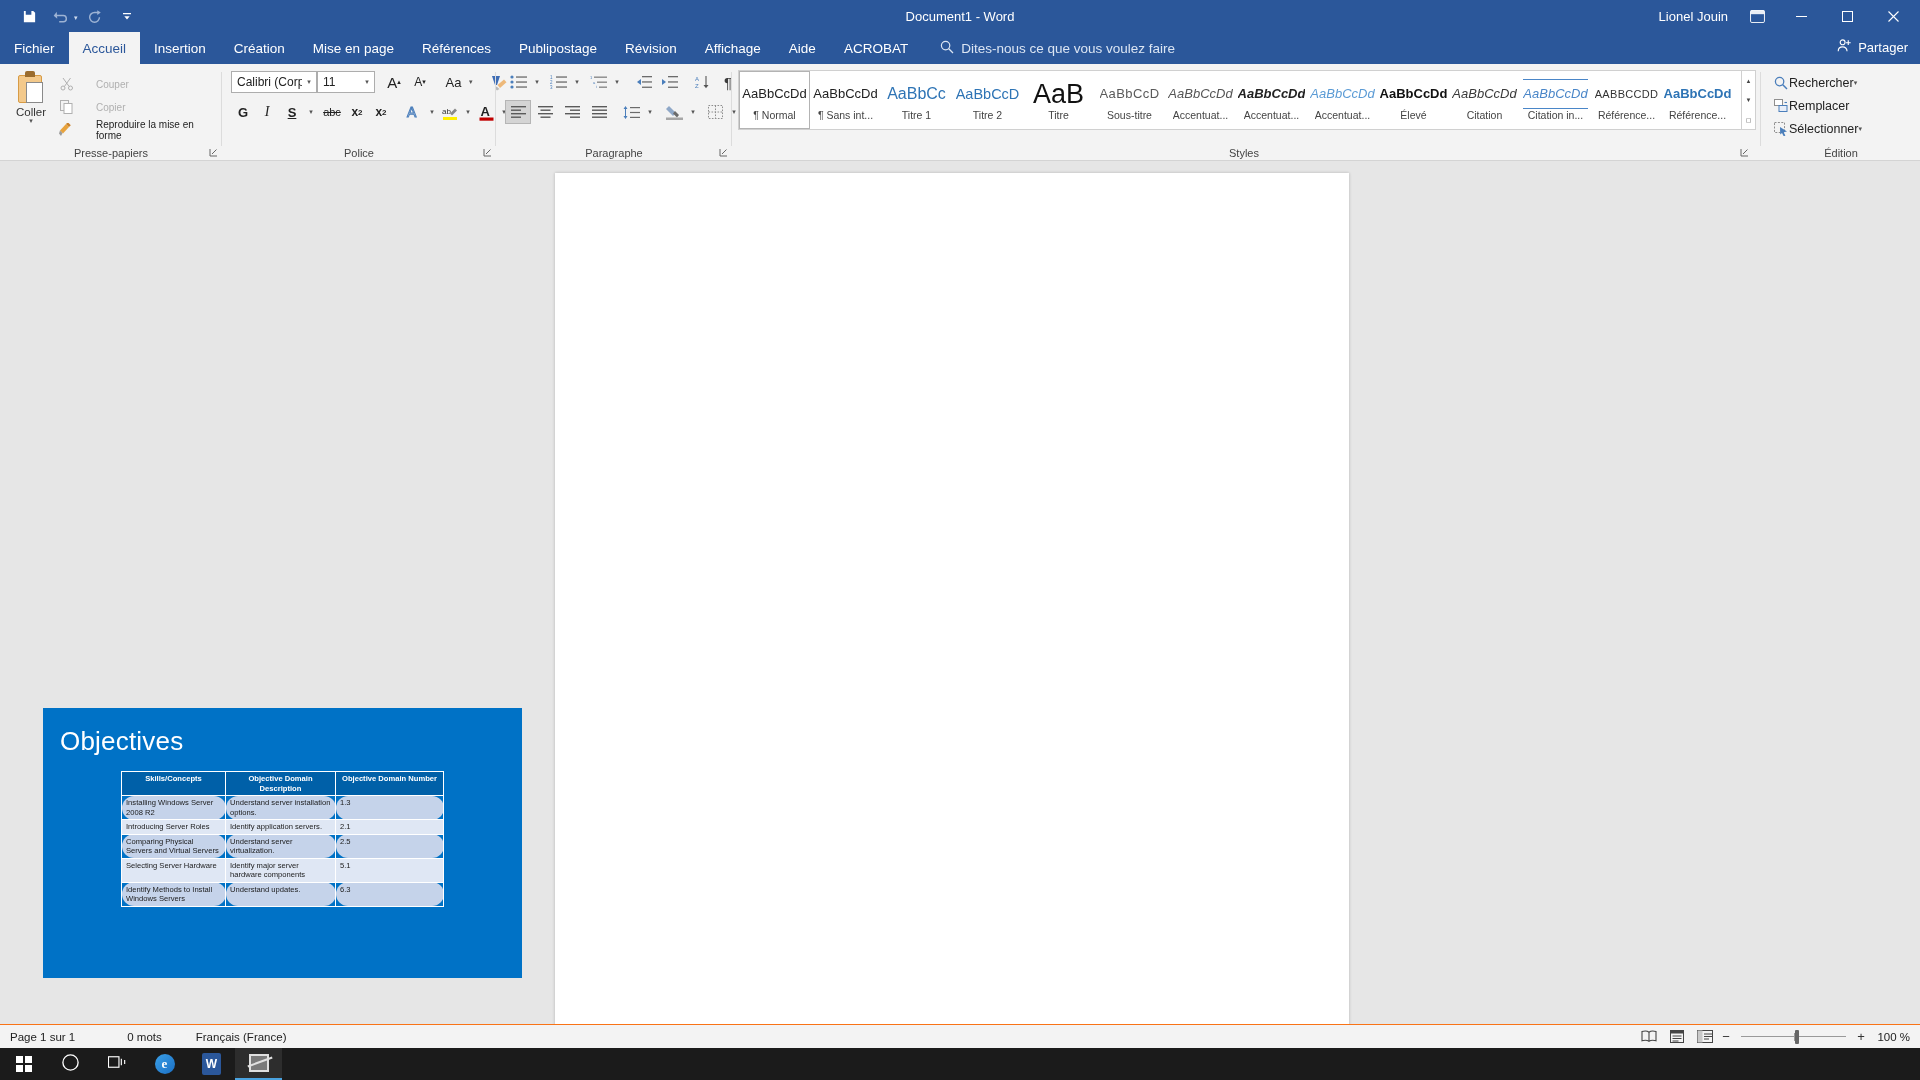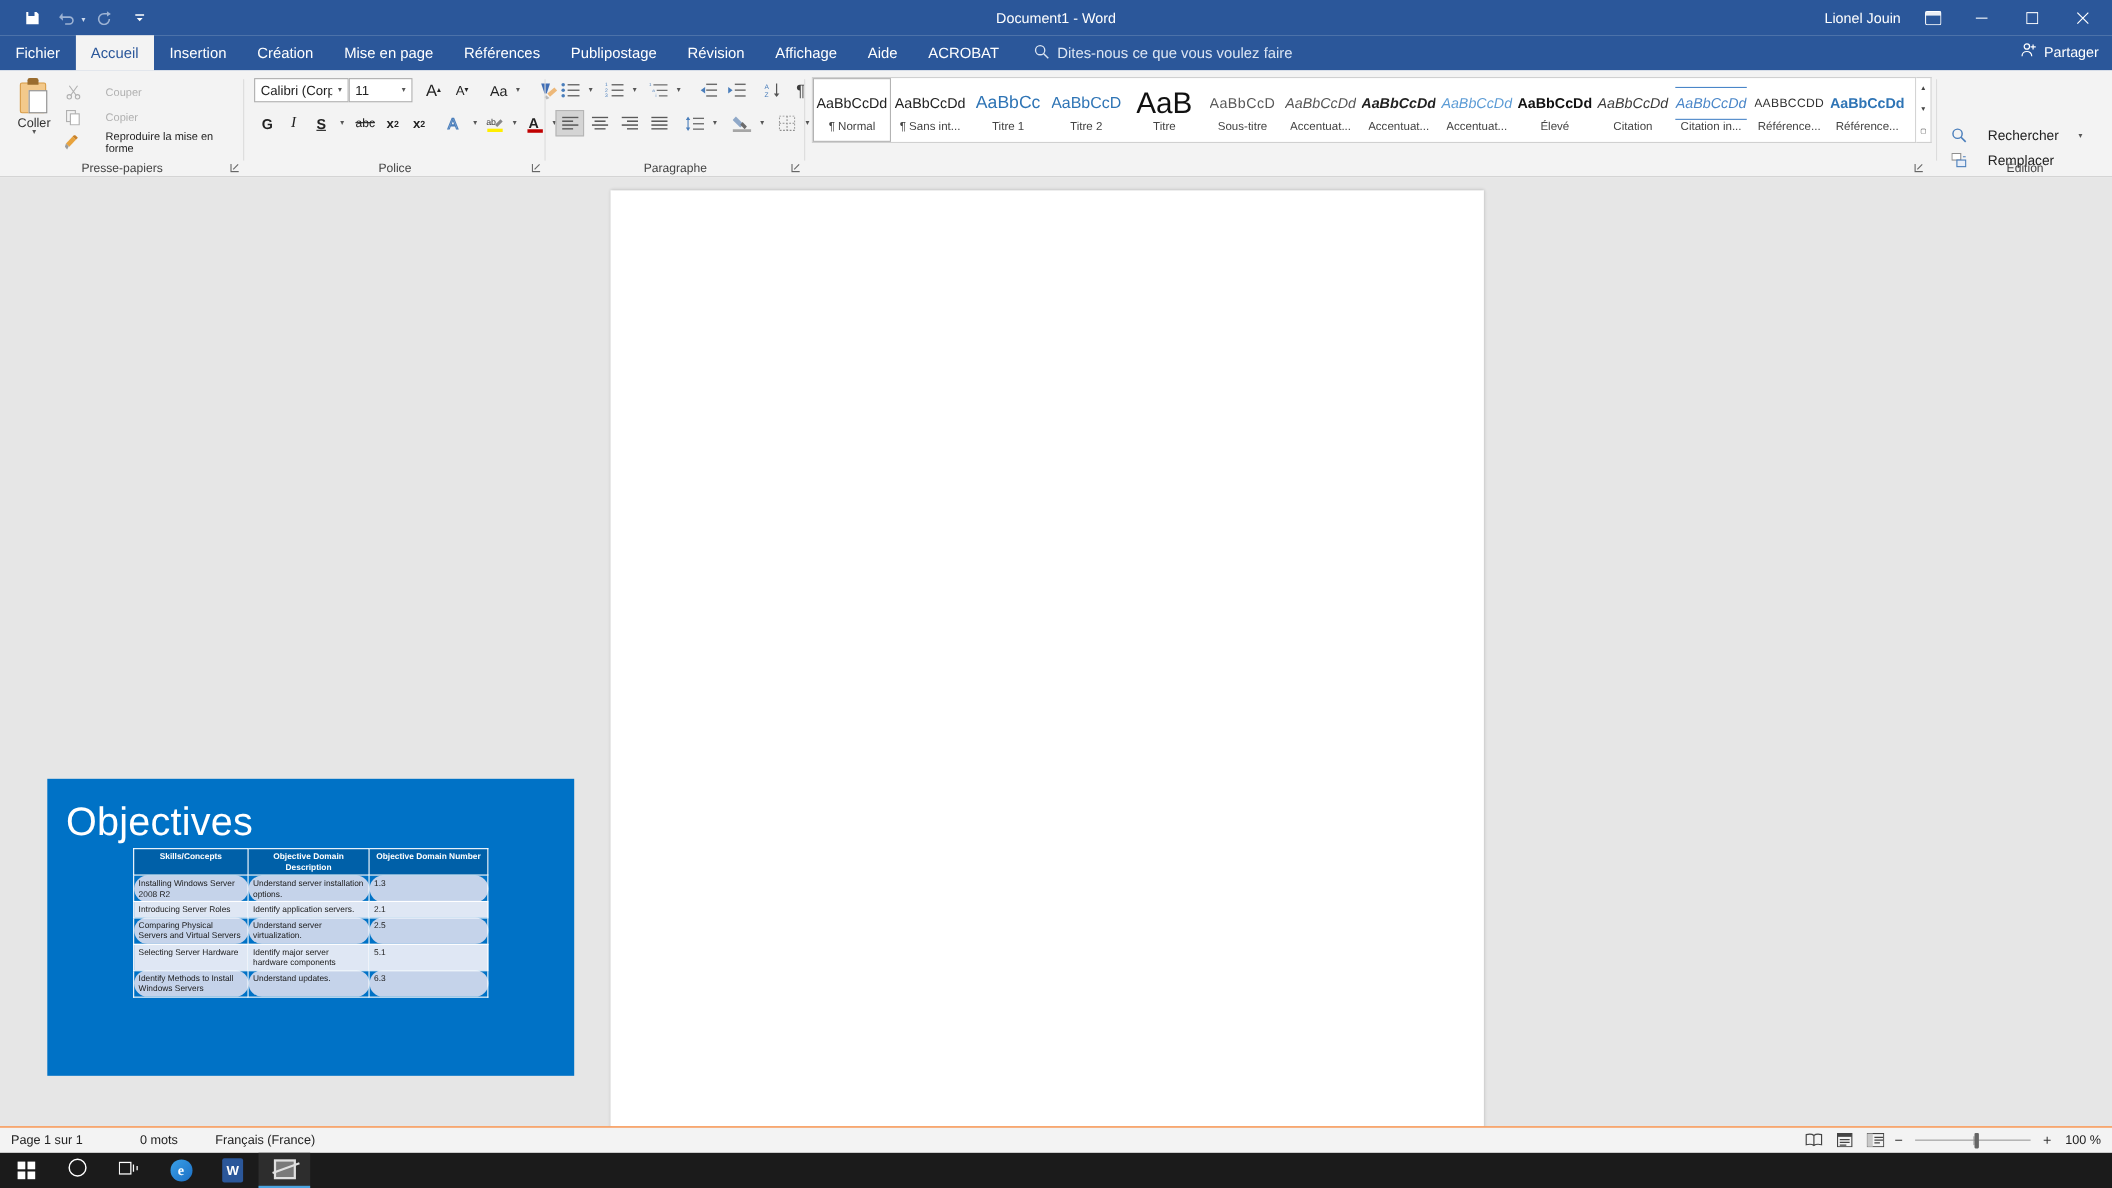--- a/index.html
+++ b/index.html
@@ -135,40 +135,40 @@
     position:absolute; width:14px; top:6px; height:60px;
     display:flex; flex-direction:column; border:1px solid #d0d0d0; border-left:none; background:#fff;
   }
   .gal-scroll div {
     flex:1; display:flex; align-items:center; justify-content:center;
     font-size:6px; color:#444;
   }
 
   
   .edit-cmd {
-    position:absolute; display:flex; align-items:center; gap:18px;
-    font-size:12.5px; color:#222; height:22px;margin-top:40px;
+    position:absolute; display:flex; align-items:center; gap:0;
+    font-size:12.5px; color:#222; height:22px;
   }
 
   
   .docarea {
     position:absolute; left:0; top:161px; width:1920px; height:863px;
     background:#e6e6e6; overflow:hidden;
   }
   .page {
     position:absolute; left:555px; top:12px; width:794px; height:1010px;
     background:#fff; box-shadow:0 0 3px rgba(0,0,0,.22);
   }
   .slide {
     position:absolute; left:43px; top:547px; width:479px; height:270px;
     background:#0072c6; overflow:hidden;
   }
   .slide-title {
     position:absolute; left:17px; top:18px;
-    font-size:36px; color:#fff; font-weight:300; letter-spacing:.2px;
+    font-size:26px; color:#fff; font-weight:300; letter-spacing:.2px;
   }
   .objtable {
     position:absolute; left:78px; top:63px; width:322px;
     border-collapse:collapse; table-layout:fixed;padding-left:28px;
   }
   .objtable th, .objtable td {
     border:1px solid #ffffff; vertical-align:top; padding:2px 4px;
     font-size:7.6px; line-height:9.5px;
   }
   .objtable th { background:#0060a8; color:#fff; font-weight:bold; }
@@ -640,20 +640,21 @@
           <div class="style-name">Référence...</div>
         </div>
       </div>
 
       <div class="gal-scroll" style="left:1010px;">
         <div>▲</div>
         <div>▼</div>
         <div>▢</div>
       </div>
 
+      <div class="rgroup-label" style="left:0; width:1024px;">Styles</div>
       <div class="dlg-launcher" style="right:12px;">
         <svg width="9" height="9" viewBox="0 0 9 9">
             <path fill="none" stroke="#666" d="M1 1v7h7"></path>
             <path stroke="#666" d="M3 6 7.5 1.5"></path>
           </svg>
       </div>
       <div class="rgroup-sep" style="left:1028px;"></div>
     </div>
 
     <div class="rgroup" style="left:1762px; width:158px;">

